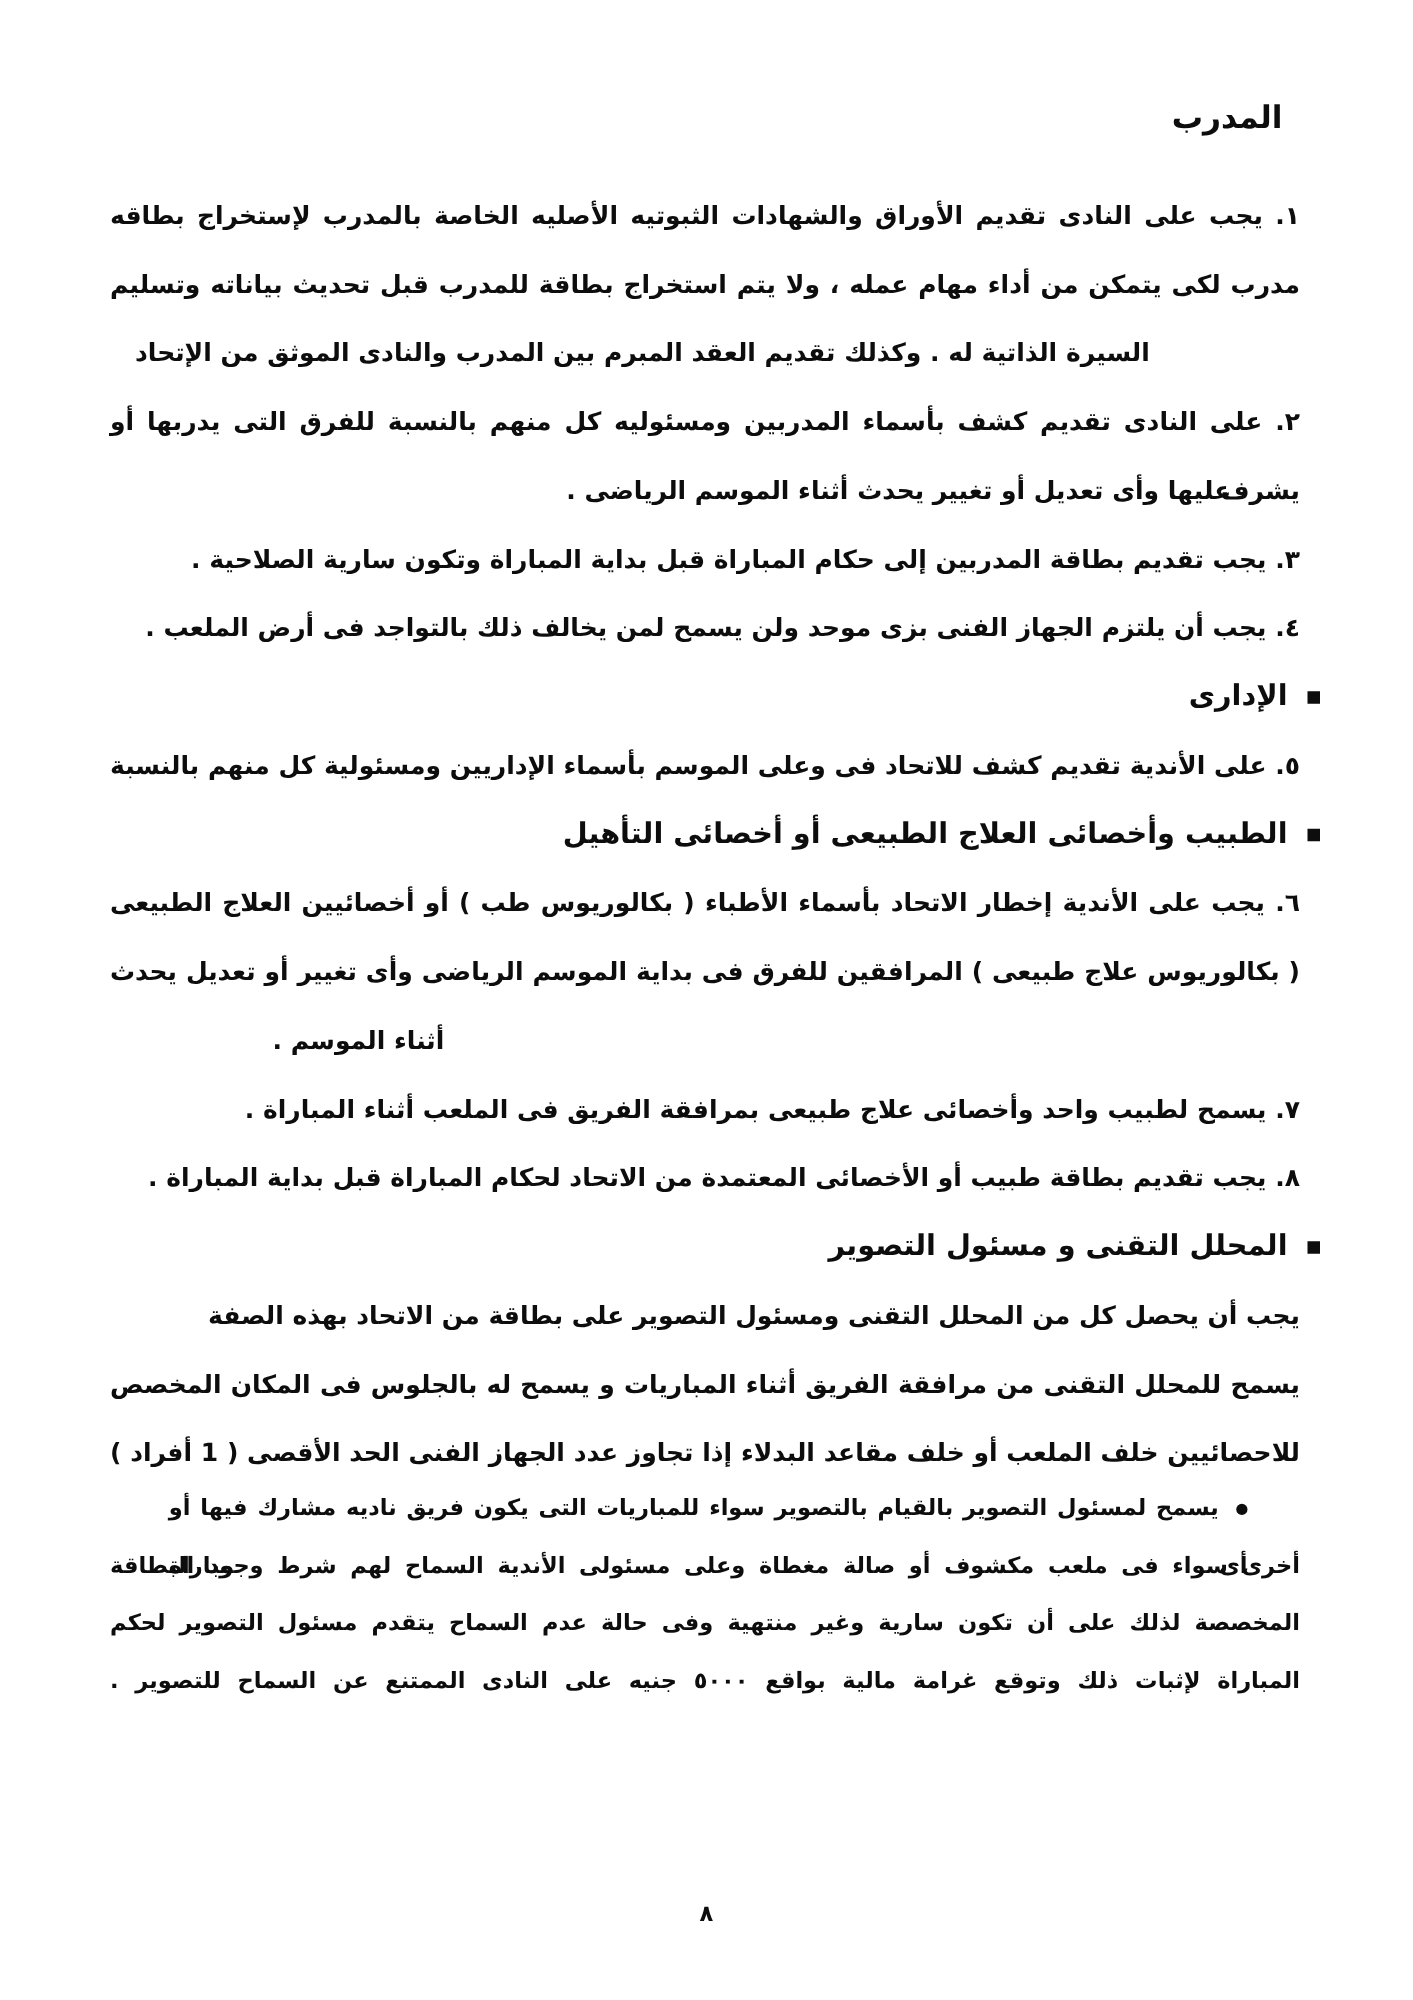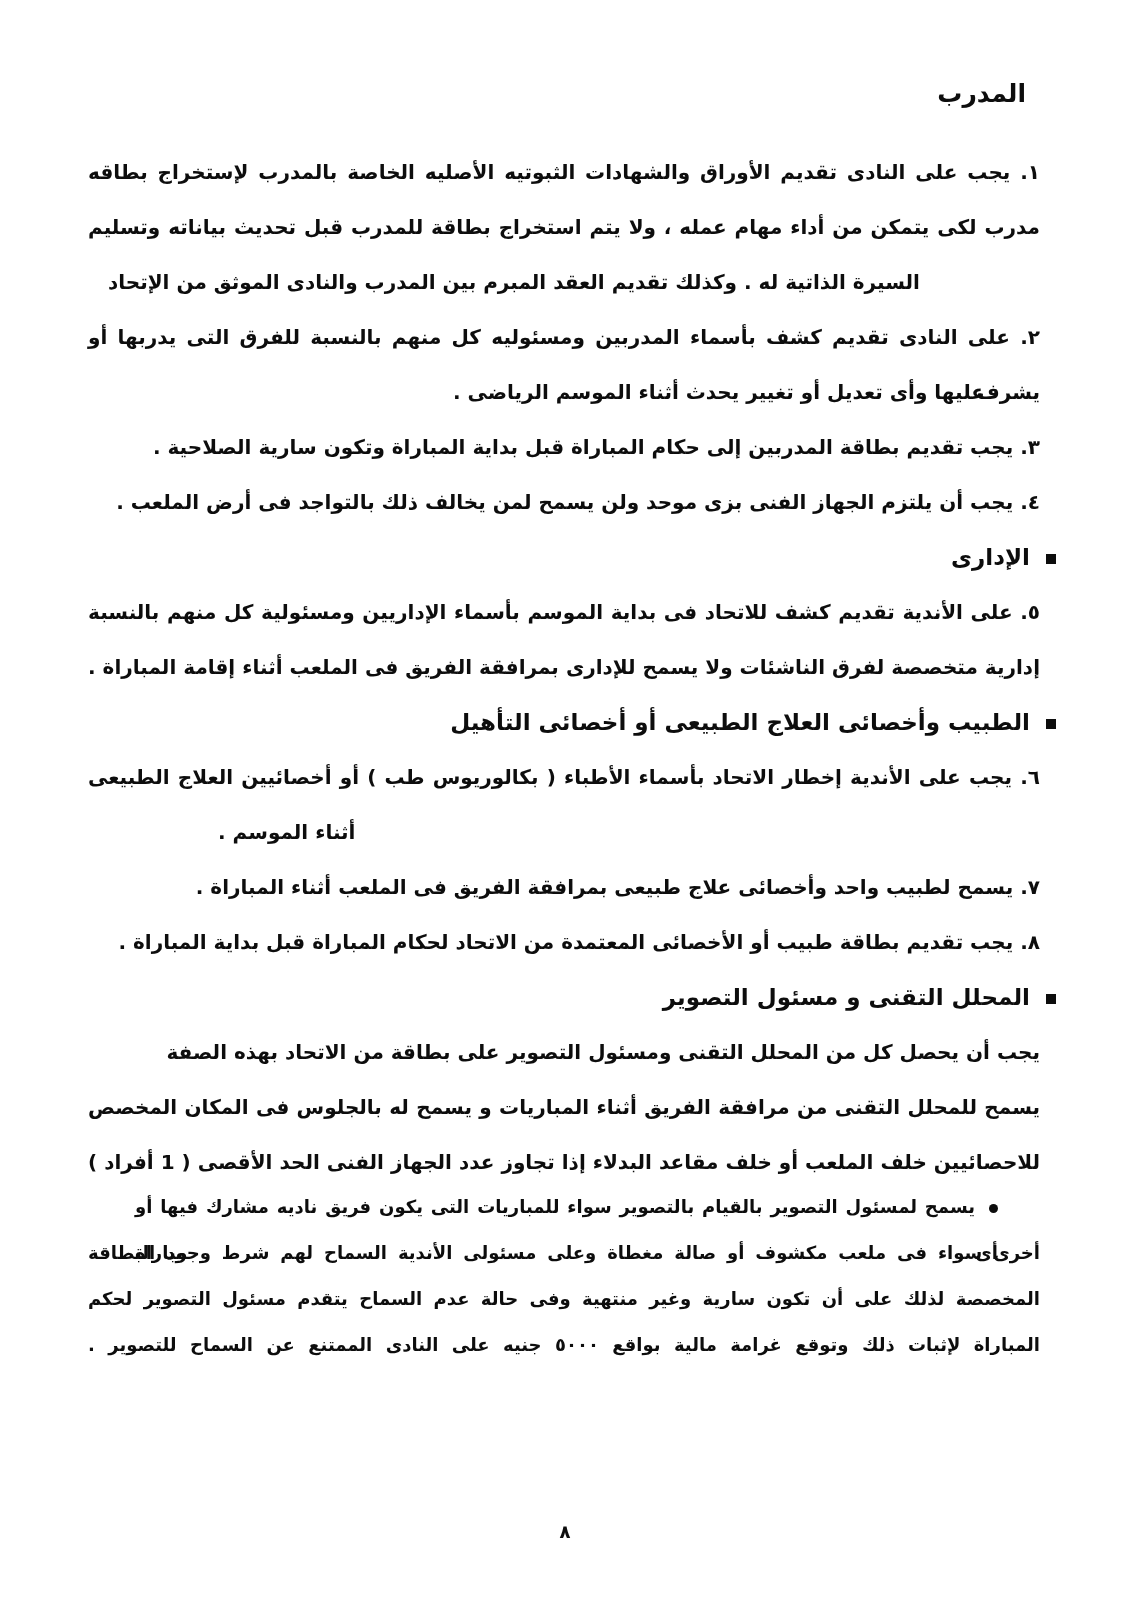--- a/index.html
+++ b/index.html
@@ -93,26 +93,26 @@
 
   <div class="line j"><span class="num">٢.</span> <span>على النادى تقديم كشف بأسماء المدربين ومسئوليه كل منهم بالنسبة للفرق التى يدربها أو يشرف</span></div>
   <div class="line r pr55">عليها وأى تعديل أو تغيير يحدث أثناء الموسم الرياضى .</div>
 
   <div class="line r"><span class="num">٣.</span> <span>يجب تقديم بطاقة المدربين إلى حكام المباراة قبل بداية المباراة وتكون سارية الصلاحية .</span></div>
 
   <div class="line r"><span class="num">٤.</span> <span>يجب أن يلتزم الجهاز الفنى بزى موحد ولن يسمح لمن يخالف ذلك بالتواجد فى أرض الملعب .</span></div>
 
   <div class="sec"><span class="sq"></span><span>الإدارى</span></div>
 
-  <div class="line j"><span class="num">٥.</span> <span>على الأندية تقديم كشف للاتحاد فى بداية الموسم بأسماء الإداريين ومسئولية كل منهم بالنسبة</span></div>
-  <div class="line j">إدارية متخصصة لفرق الناشئات ولا يسمح للإدارى بمرافقة الفريق فى الملعب أثناء إقامة المباراة .</div>
+  <div class="line j"><span class="num">٥.</span> <span>على الأندية تقديم كشف للاتحاد فى وعلى الموسم بأسماء الإداريين ومسئولية كل منهم بالنسبة</span></div>
 
   <div class="sec"><span class="sq"></span><span>الطبيب وأخصائى العلاج الطبيعى أو أخصائى التأهيل</span></div>
 
   <div class="line j"><span class="num">٦.</span> <span>يجب على الأندية إخطار الاتحاد بأسماء الأطباء ( بكالوريوس طب ) أو أخصائيين العلاج الطبيعى</span></div>
+  <div class="line j">( بكالوريوس علاج طبيعى ) المرافقين للفرق فى بداية الموسم الرياضى وأى تغيير أو تعديل يحدث</div>
   <div class="line l pl130">أثناء الموسم .</div>
 
   <div class="line r"><span class="num">٧.</span> <span>يسمح لطبيب واحد وأخصائى علاج طبيعى بمرافقة الفريق فى الملعب أثناء المباراة .</span></div>
 
   <div class="line r"><span class="num">٨.</span> <span>يجب تقديم بطاقة طبيب أو الأخصائى المعتمدة من الاتحاد لحكام المباراة قبل بداية المباراة .</span></div>
 
   <div class="sec"><span class="sq"></span><span>المحلل التقنى و مسئول التصوير</span></div>
 
   <div class="line r">يجب أن يحصل كل من المحلل التقنى ومسئول التصوير على بطاقة من الاتحاد بهذه الصفة</div>
   <div class="line j">يسمح للمحلل التقنى من مرافقة الفريق أثناء المباريات و يسمح له بالجلوس فى المكان المخصص</div>

